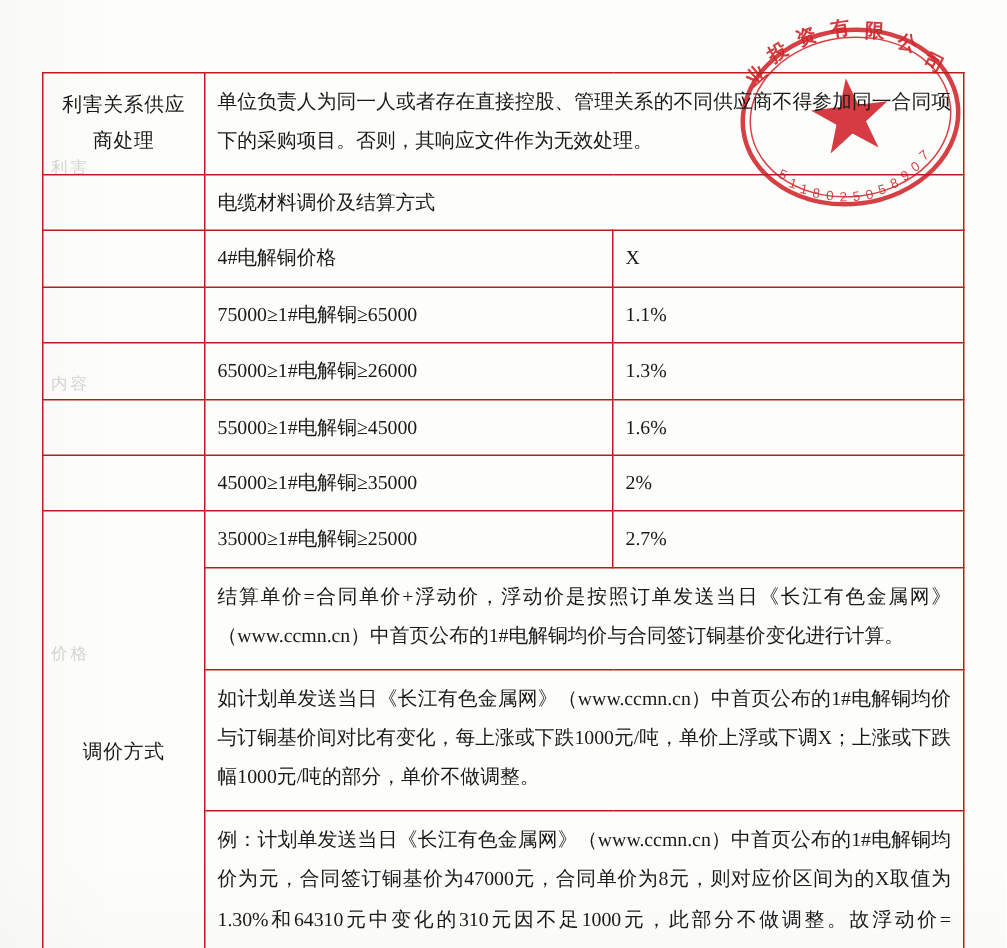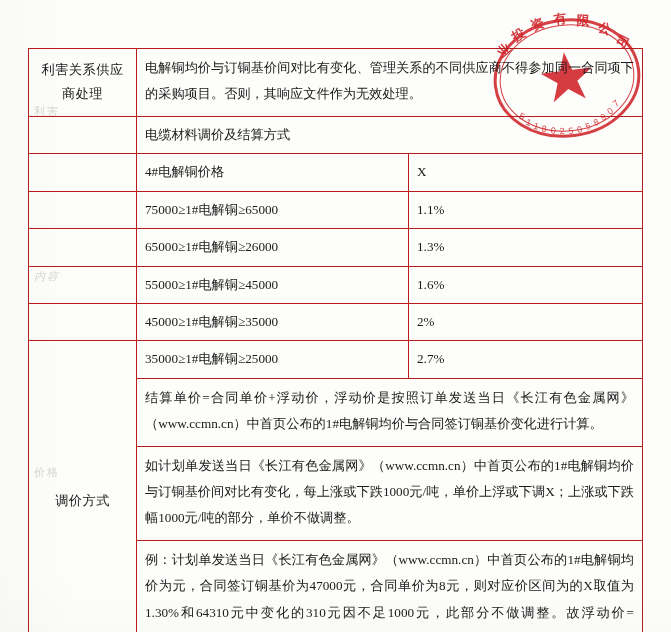--- a/index.html
+++ b/index.html
@@ -84,22 +84,22 @@
   .ghost {
     position: absolute;
     left: 34px;
     font-family: "Liberation Serif", serif;
     font-size: 11px;
     color: rgba(120,120,120,0.30);
     letter-spacing: 2px;
     pointer-events: none;
   }
   .ghost1 { top: 104px; }
-  .ghost2 { top: 269px; font-style: italic; }
-  .ghost3 { top: 465px; }
+  .ghost2 { top: 248px; }
+  .ghost3 { top: 428px; }
 
   
   .seal {
     position: absolute;
     left: 487px;
     top: 8px;
     width: 160px;
     height: 142px;
     pointer-events: none;
   }
@@ -153,21 +153,21 @@
   <table class="doc">
     <colgroup>
       <col style="width:108px">
       <col style="width:272px">
       <col style="width:234px">
     </colgroup>
     <tbody>
       <tr>
         <td class="label-cell">利害关系供应商处理</td>
         <td class="wide-cell" colspan="2">
-          <p class="para">电解铜均价与订铜基价间对比有变化、管理关系的不同供应商不得参加同一合同项下的采购项目。否则，其响应文件作为无效处理。</p>
+          <p class="para">单位负责人为同一人或者存在直接控股、管理关系的不同供应商不得参加同一合同项下的采购项目。否则，其响应文件作为无效处理。</p>
         </td>
       </tr>
 
       <tr>
         <td class="label-cell"></td>
         <td class="center" colspan="2">电缆材料调价及结算方式</td>
       </tr>
 
       <tr>
         <td class="label-cell"></td>

